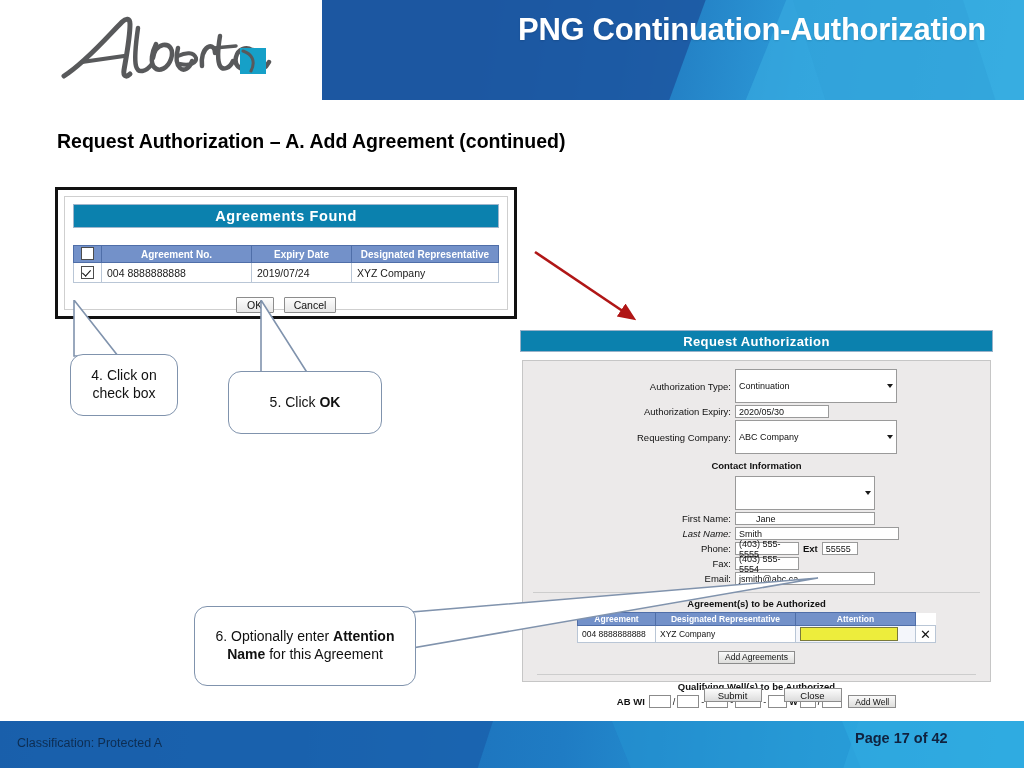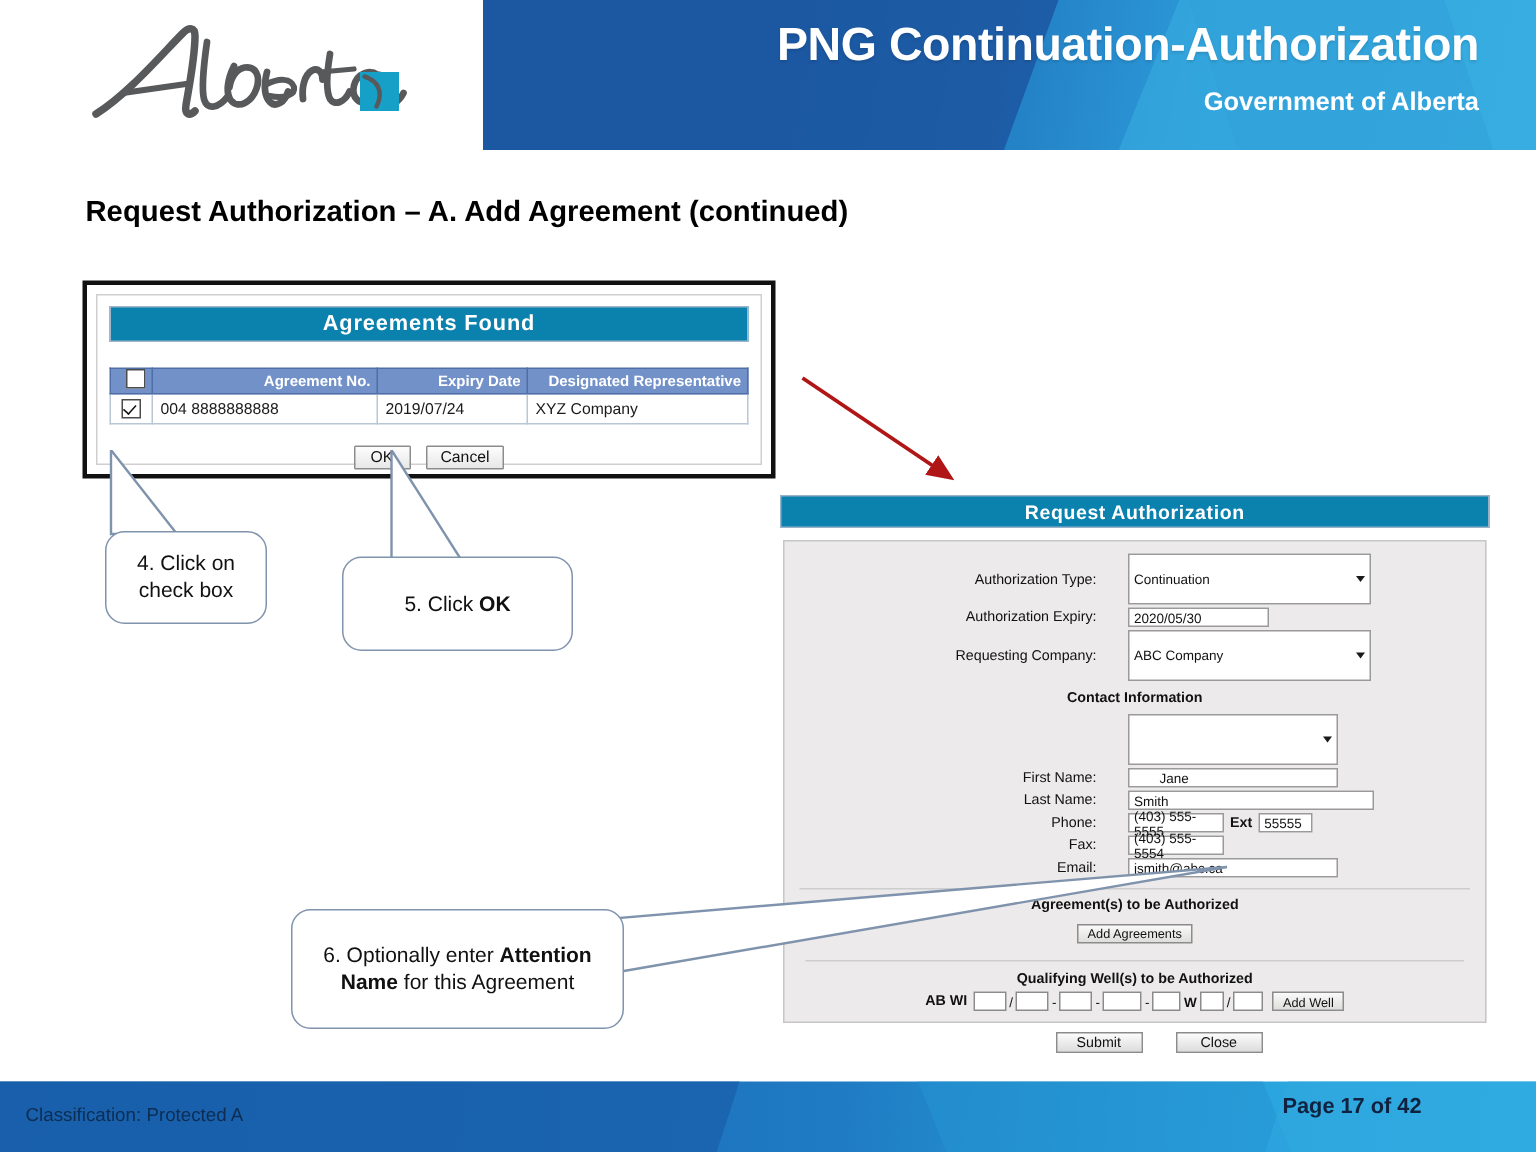--- a/index.html
+++ b/index.html
@@ -69,21 +69,21 @@
     display:flex;align-items:center;justify-content:center;letter-spacing:.6px;
     border:1px solid #9fb6cc;box-sizing:border-box;
   }
   #agreements-table{
     position:absolute;left:8px;top:48px;right:8px;
     border-collapse:collapse;width:calc(100% - 16px);
     font-size:10.5px;
   }
   #agreements-table thead th{
     background:#7391c9;color:#ffffff;font-size:10px;font-weight:bold;
-    border:1px solid #4f6ea8;height:17px;padding:0 4px;text-align:right;
+    border:1px solid #4f6ea8;height:17px;padding:0 4px;text-align:center;
     box-sizing:border-box;
   }
   #agreements-table tbody td{
     background:#ffffff;border:1px solid #b9c6d6;height:20px;
     padding:0 5px;font-size:10.5px;color:#1a1a1a;box-sizing:border-box;
   }
   .chk-box{
     display:inline-block;width:11px;height:11px;border:1px solid #4c4c4c;
     background:#fff;vertical-align:middle;position:relative;
   }
@@ -129,21 +129,21 @@
     background:#0b81ae;color:#fff;font-size:13px;font-weight:bold;
     display:flex;align-items:center;justify-content:center;letter-spacing:.4px;
     border:1px solid #98b2c9;box-sizing:border-box;
   }
   #ra-body{
     position:absolute;left:2px;top:30px;width:469px;height:322px;
     background:#eceaea;border:1px solid #c6c6c6;box-sizing:border-box;
   }
   .f-row{display:flex;align-items:center;margin-bottom:2px;}
   .f-label{
-    font-size:9.5px;color:#111;text-align:right;padding-right:21px;white-space:nowrap;
+    font-size:9.5px;color:#111;text-align:right;padding-right:4px;white-space:nowrap;
   }
   .inp{
     background:#ffffff;border:1px solid #9a9a9a;height:13px;font-size:9px;
     color:#111;display:flex;align-items:center;padding:0 3px;box-sizing:border-box;
     font-family:"Liberation Sans", sans-serif;
   }
   .sel{
     background:#ffffff;border:1px solid #9a9a9a;height:13px;font-size:9px;
     color:#111;display:flex;align-items:center;padding:16px 3px;box-sizing:border-box;
     position:relative;
@@ -229,21 +229,20 @@
 </style>
 </head>
 <body>
 
 <div id="header-banner">
   <div id="header-shape-a"></div>
   <div id="header-shape-b"></div>
   <div id="header-shape-c"></div>
   <div id="header-texts">
     <div id="header-title">PNG Continuation-Authorization</div>
-    <div id="header-subtitle">Government of Alberta</div>
   </div>
 </div>
 
 <div id="logo-wrap">
   <svg width="250" height="72" viewBox="0 0 250 72">
     <g fill="none" stroke="#58595b" stroke-linecap="round" stroke-linejoin="round">
       <path d="M8 62 C 30 48, 52 22, 66 8 C 70 4, 74 4, 74 10 C 74 24, 70 44, 68 56 C 67 62, 70 64, 74 60" stroke-width="5"></path>
       <path d="M26 48 L 68 42" stroke-width="4"></path>
       <path d="M82 14 C 80 28, 78 44, 80 52 C 82 60, 90 58, 96 50" stroke-width="4.5"></path>
       <path d="M100 30 C 96 38, 94 48, 98 53 C 103 59, 112 54, 115 45 C 118 36, 114 30, 107 31 C 102 32, 98 37, 97 44" stroke-width="4.5"></path>
@@ -369,21 +368,21 @@
             <span class="caret"></span>
           </div>
         </div>
 
         <div class="f-row">
           <div class="f-label" style="width:208px;">First Name:</div>
           <div class="inp" style="width:140px;padding-left:20px;">Jane</div>
         </div>
 
         <div class="f-row">
-          <div class="f-label" style="width:208px;">Last Name:</div>
+          <div class="f-label" style="width:208px;font-style:italic;">Last Name:</div>
           <div class="inp" style="width:164px;">Smith</div>
         </div>
 
         <div class="f-row">
           <div class="f-label" style="width:208px;">Phone:</div>
           <div class="inp" style="width:64px;">(403) 555-5555</div>
           <div class="f-label" style="padding:0 4px;font-weight:bold;">Ext</div>
           <div class="inp" style="width:36px;">55555</div>
         </div>
 
@@ -395,20 +394,42 @@
         <div class="f-row">
           <div class="f-label" style="width:208px;">Email:</div>
           <div class="inp" style="width:140px;">jsmith@abc.ca</div>
         </div>
       </div>
 
       <div style="border-top:1px solid #cdcdcd;margin:7px 10px 0 10px;"></div>
 
       <div class="sec-head" style="margin-top:5px;text-align:center;">Agreement(s) to be Authorized</div>
 
+      <table id="ag-table">
+        <thead>
+          <tr>
+            <th style="width:78px;">Agreement</th>
+            <th style="width:140px;">Designated Representative</th>
+            <th style="width:120px;">Attention</th>
+            <th style="width:20px;background:#fff;border:none;"></th>
+          </tr>
+        </thead>
+        <tbody>
+          <tr>
+            <td>004 8888888888</td>
+            <td>XYZ Company</td>
+            <td style="background:#f4f6fb;text-align:center;">
+              <span id="attention-input"></span>
+            </td>
+            <td style="border:1px solid #b9c6d6;background:#fff;text-align:center;">
+              <span class="x-icon">✕</span>
+            </td>
+          </tr>
+        </tbody>
+      </table>
 
       <div style="text-align:center;margin-top:3px;">
         <span class="small-btn">Add Agreements</span>
       </div>
 
       <div id="divider"></div>
 
       <div class="sec-head" style="margin-top:6px;">Qualifying Well(s) to be Authorized</div>
 
       <div style="display:flex;align-items:center;justify-content:center;">

